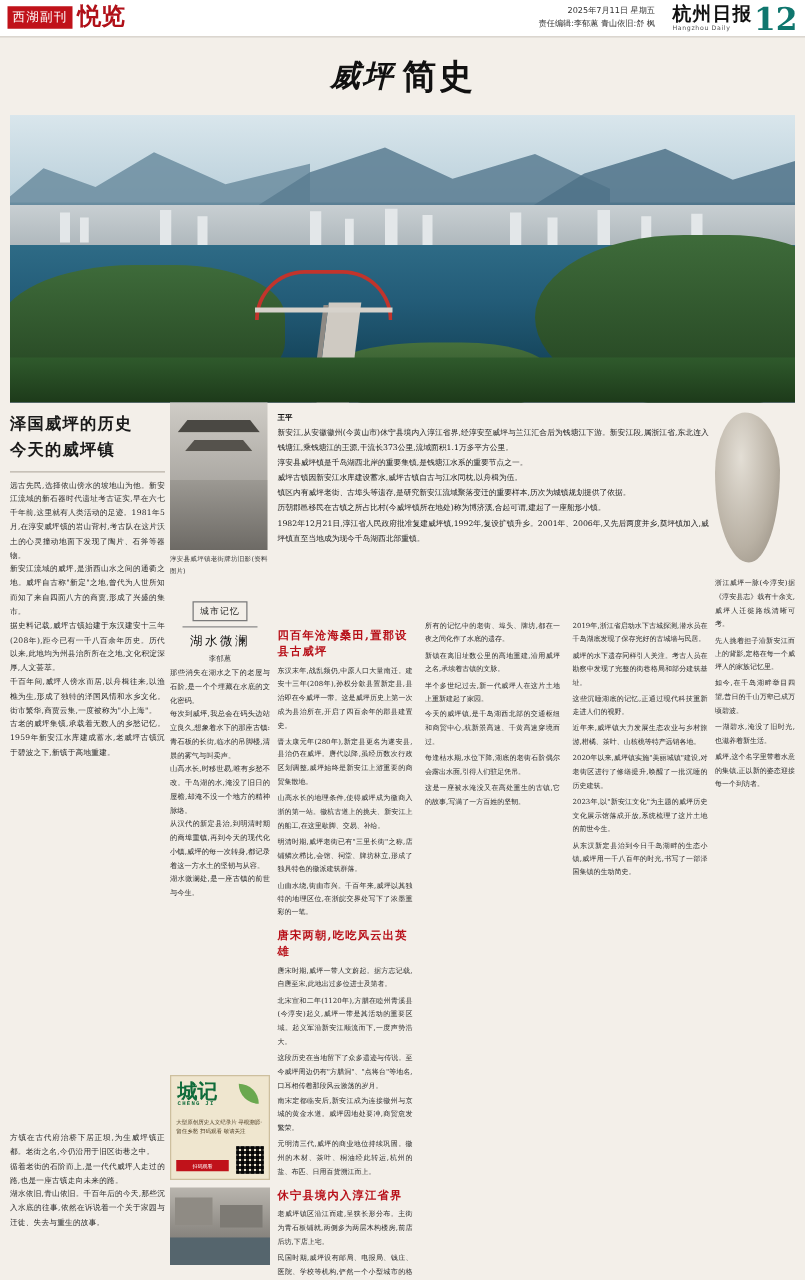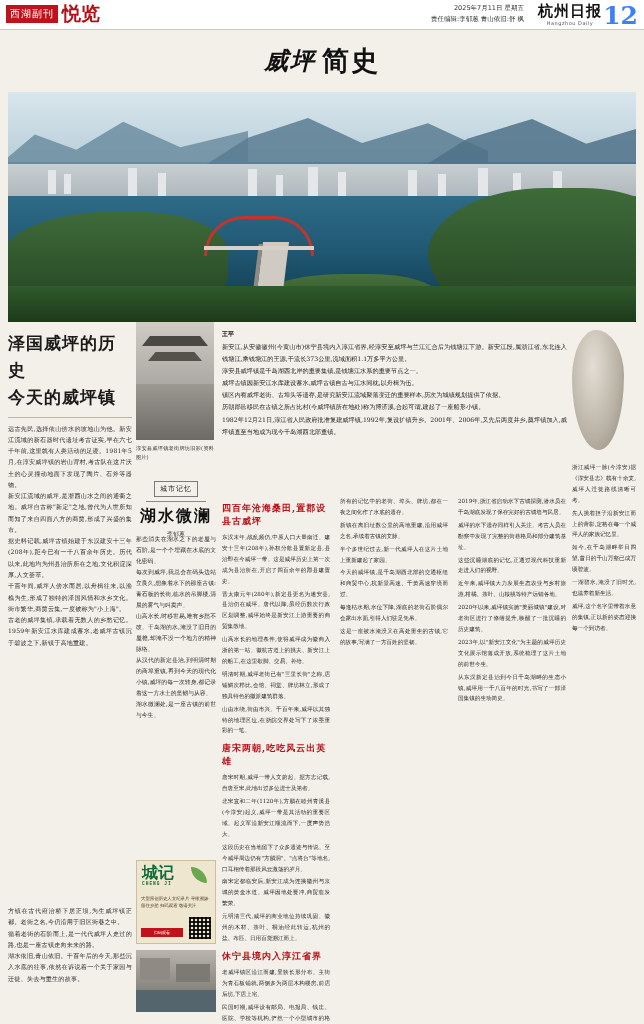--- a/index.html
+++ b/index.html
@@ -35,31 +35,30 @@
     font-size:19px; color:#b01018; font-weight:bold;
     font-family:"DejaVu Serif","Liberation Serif",serif;
     line-height:1;
   }
   .mast-center {
     position:absolute; right:120px; top:3px; text-align:right;
     font-size:6.5px; color:#333; line-height:1.7;
   }
   .mast-logo {
     position:absolute; right:42px; top:3px;
-    text-align:center;
   }
   .mast-logo .cn {
     font-size:15px; font-weight:bold; color:#111;
     font-family:"DejaVu Serif","Liberation Serif",serif;
     letter-spacing:1px; line-height:1.1;
   }
   .mast-logo .en { font-size:5px; color:#555; letter-spacing:.5px; }
   .mast-page {
     position:absolute; right:6px; top:1px;
-    font-size:25px; font-weight:bold; color:#3b82f6;
+    font-size:25px; font-weight:bold; color:#0f766e;
     font-family:"DejaVu Serif","Liberation Serif",serif;
   }
 
   
   .headline {
     position:absolute; left:0; top:34px; width:644px; height:54px;
     display:flex; align-items:center; justify-content:center;
     gap:6px;
   }
   .hl-a, .hl-c {
@@ -131,21 +130,21 @@
     position:absolute; left:0; bottom:0; width:100%; height:36px;
     background:linear-gradient(180deg,#2f5a2c,#1d3a1a);
   }
 
   
   .col-left {
     position:absolute; left:8px; top:330px; width:124px;
   }
   .ttl-left {
     font-family:"DejaVu Serif","Liberation Serif",serif;
-    font-size:17px; font-weight:bold; color:#1a1a1a; line-height:1.6;
+    font-size:13px; font-weight:bold; color:#1a1a1a; line-height:1.6;
     letter-spacing:1px;
   }
   .bodytext {
     font-family:"DejaVu Serif","Liberation Serif",serif;
     font-size:6.1px; color:#2b2b2b; line-height:1.85;
     text-align:justify; letter-spacing:.2px;
   }
   .hr-thin { height:1px; background:#b9b2a8; margin:5px 0; }
 
   
@@ -178,21 +177,21 @@
   }
   .colhead .kv {
     display:inline-block; padding:2px 5px;
     border:1px solid #7a7a7a;
     font-family:"DejaVu Serif","Liberation Serif",serif;
     font-size:7px; color:#222; letter-spacing:1px;text-align:right;
   }
   .colhead .line { height:1px; background:#8a8a8a; margin:4px 10px; }
   .colhead .name {
     font-family:"DejaVu Serif","Liberation Serif",serif;
-    font-size:16px; font-weight:bold; color:#111; letter-spacing:2px;
+    font-size:10px; font-weight:normal; color:#111; letter-spacing:2px;
   }
   .colhead .author { font-size:6px; color:#444; margin-top:3px; }
 
   .col2text {
     position:absolute; left:136px; top:534px; width:80px;
     font-family:"DejaVu Serif","Liberation Serif",serif;
     font-size:5.8px; color:#2b2b2b; line-height:1.9; text-align:justify;
   }
 
   

